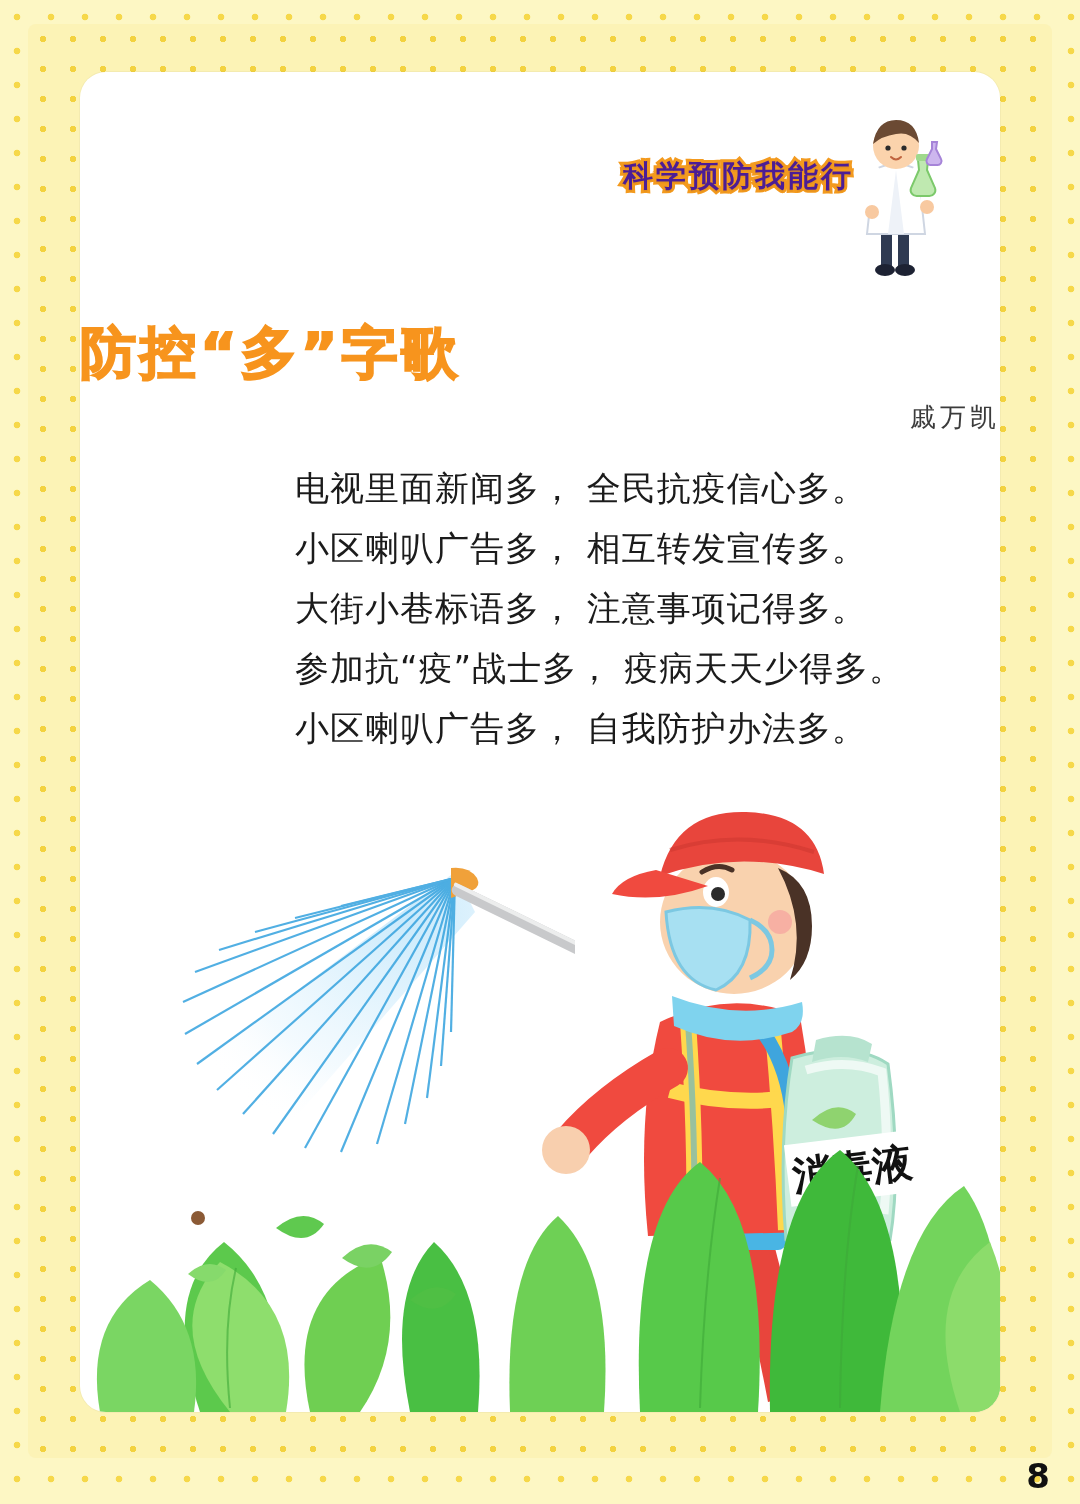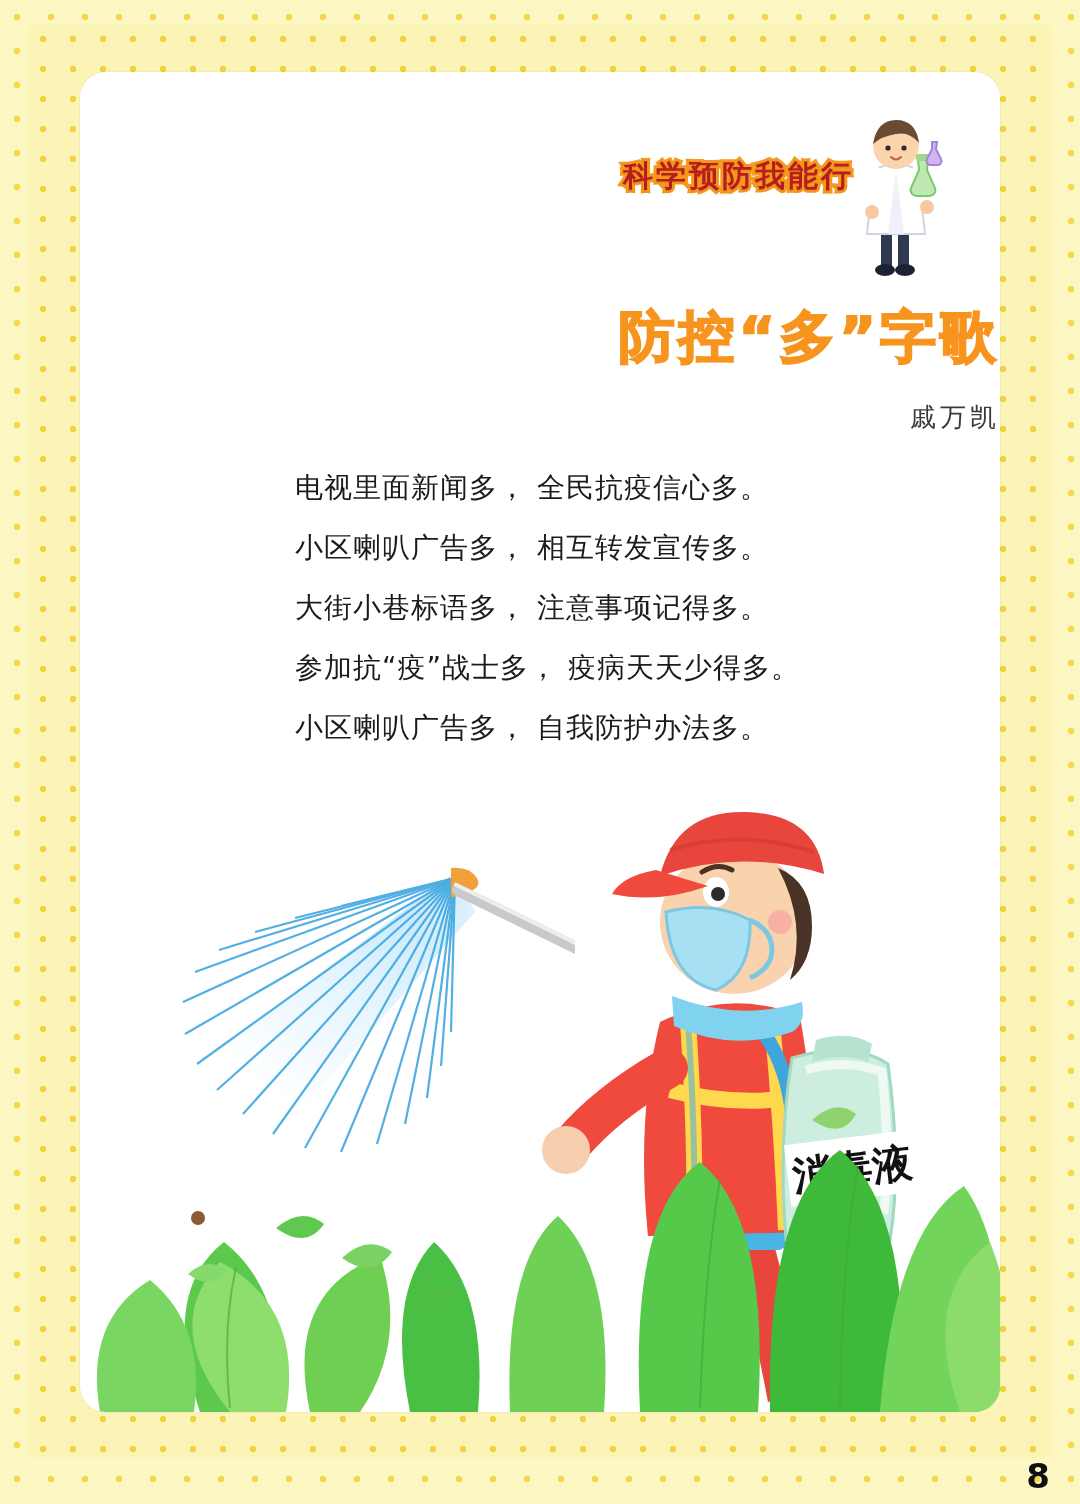--- a/index.html
+++ b/index.html
@@ -36,49 +36,48 @@
     box-shadow:0 0 0 1px rgba(0,0,0,0.03);
   }
 
   
   .banner{
     position:absolute;top:84px;right:146px;
     display:flex;align-items:center;
   }
   .banner-text{
     font-size:30px;font-weight:bold;letter-spacing:3px;
-    color:#b91c1c;
+    color:#4c1d95;
     -webkit-text-stroke:6px #f39a1e;
     paint-order:stroke fill;
     text-shadow:0 2px 0 rgba(0,0,0,0.04);
     white-space:nowrap;
   }
   
   .scientist{position:absolute;top:36px;right:56px;width:96px;height:170px;}
 
   
   .title{
-    position:absolute;top:228px;left:0;right:0;
-    text-align:right;
+    position:absolute;top:244px;left:0;right:0;
+    text-align:left;
     font-size:56px;font-weight:bold;letter-spacing:4px;
     color:#f7941d;
     -webkit-text-stroke:2px #f7941d;
     font-family:"DejaVu Sans","Liberation Sans",sans-serif;
-    padding-left:20px;
   }
   .author{
     position:absolute;top:328px;left:0;right:0;
     text-align:right;
     font-size:26px;color:#3b3b3b;letter-spacing:4px;
     font-family:"DejaVu Serif","Liberation Serif",serif;
   }
   
   .poem{
     position:absolute;top:386px;left:215px;width:700px;
-    font-size:28px;line-height:60px;color:#1b1b1b;
+    font-size:34px;line-height:60px;color:#1b1b1b;
     letter-spacing:1px;
     font-family:"DejaVu Sans","Liberation Sans",sans-serif;
   }
   .poem-line{white-space:pre;}
 
   
   .illus{
     position:absolute;left:0;right:0;bottom:0;height:690px;
     overflow:hidden;
   }

